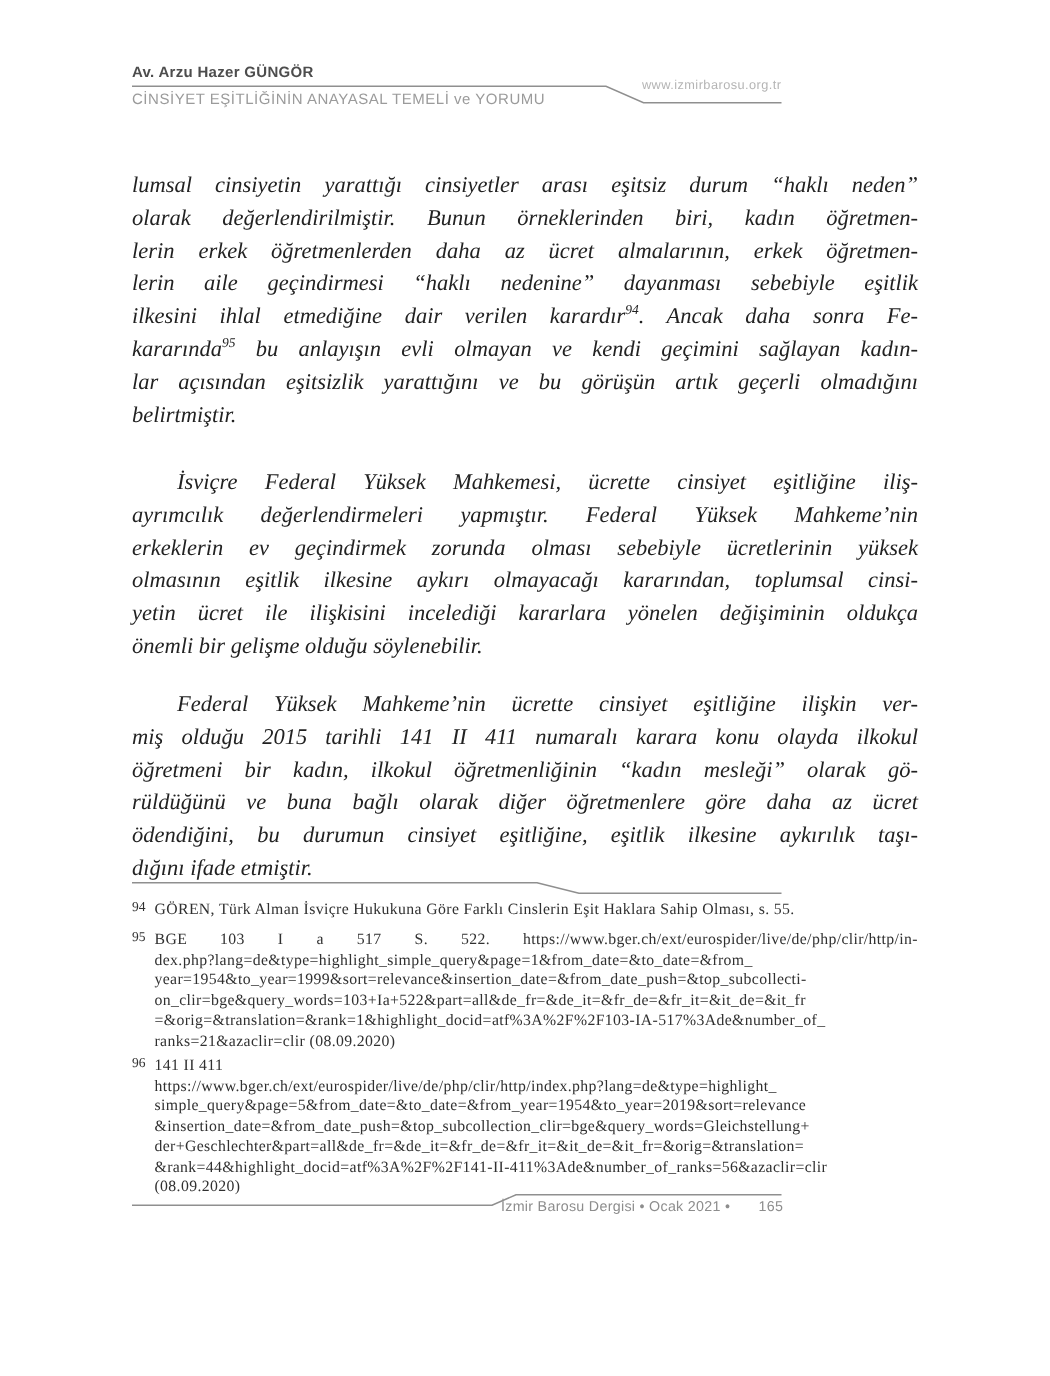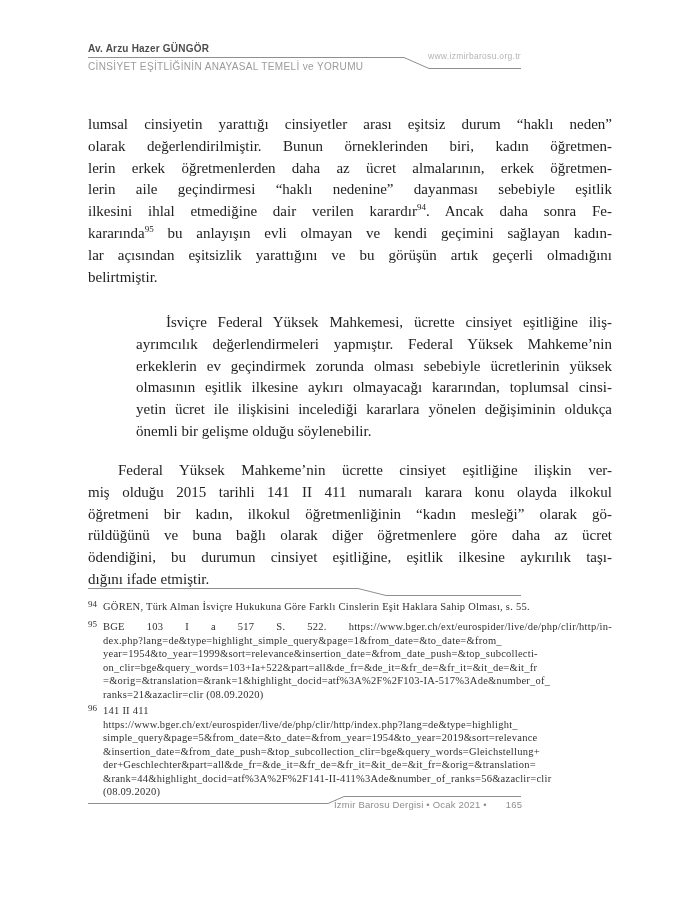--- a/index.html
+++ b/index.html
@@ -33,23 +33,23 @@
   }
   .rule { position: absolute; pointer-events: none; }
   .rule polyline { fill: none; stroke: #8f8f8f; stroke-width: 1; }
   .rule-header { left: 88px; top: 52px; }
   .rule-separator { left: 88px; top: 584px; }
   .rule-footer { left: 88px; top: 792px; }
   
   .body-main {
     position: absolute; left: 88px; top: 114px; width: 524px; height: 486px;
   }
-  .para { position: absolute; left: 0; right: 0; color: #222222; }
+  .para { position: absolute; left: 0; right: 0; color: #222222; font-style: italic; }
   .para-0 { top: 0; }
-  .para-1 { top: 198px; margin-left: 48px; }
+  .para-1 { top: 198px; }
   .para-2 { top: 346px; }
   .bline {
     font-size: 15px; line-height: 21.8px;
     white-space: normal;
   }
   .bline.just { text-align: justify; text-align-last: justify; }
   .bline.ind { padding-left: 30px; }
   .bline sup, .fline sup {
     font-size: 9px; line-height: 0; vertical-align: super; letter-spacing: 0;
   }

